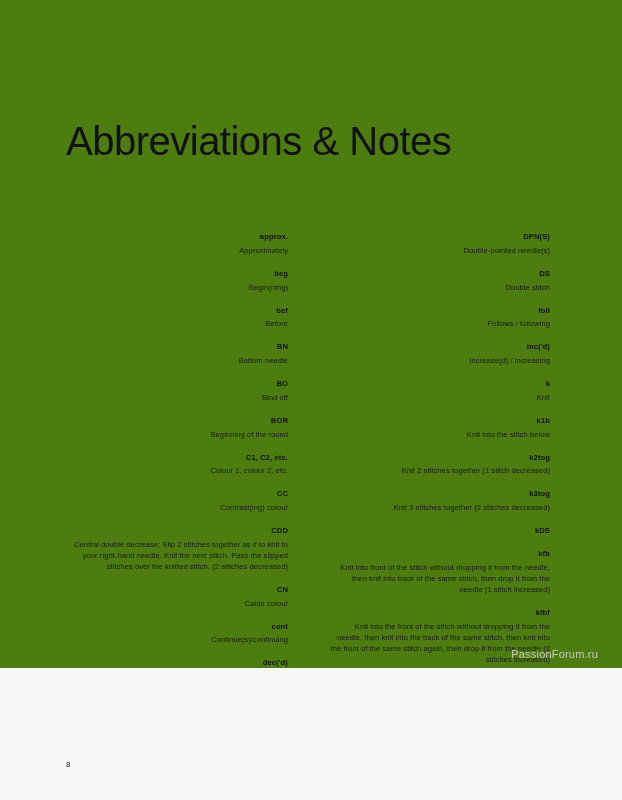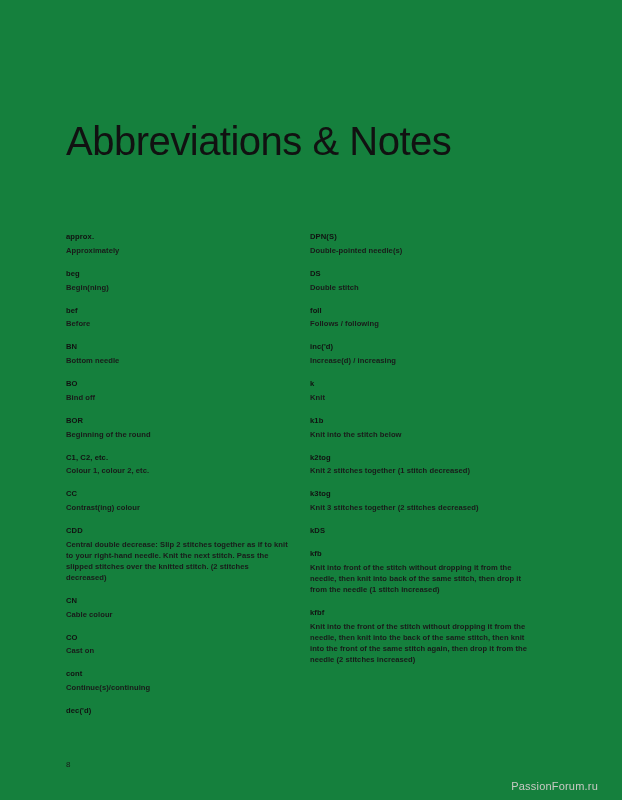--- a/index.html
+++ b/index.html
@@ -18,58 +18,59 @@
     position: relative;
     width: 622px;
     height: 800px;
     background: #f7f7f5;
   }
   .sheet {
     position: absolute;
     left: 0;
     top: 0;
     width: 622px;
-    height: 800px;
-    background: #15803d;
+    height: 668px;
+    background: #4d7c0f;
   }
   .title {
     position: absolute;
     left: 66px;
     top: 92px;
     font-size: 40px;
     font-weight: 400;
     letter-spacing: -0.5px;
     color: #111111;
     white-space: nowrap;
   }
   .columns {
     position: absolute;
     left: 66px;
     top: 232px;
     width: 492px;
     display: flex;
-    gap: 22px;
+    gap: 40px;
+    text-align: right;
   }
   .col {
     width: 222px;
   }
   .entry {
     margin-bottom: 13px;
   }
   .term {
     font-size: 7.6px;
     font-weight: bold;
     color: #111111;
     line-height: 1.35;
     margin-bottom: 2.5px;
     letter-spacing: 0.1px;
   }
   .def {
     font-size: 7.6px;
-    font-weight: bold;
+    font-weight: normal;
     color: #1a1a1a;
     line-height: 1.45;
     letter-spacing: 0.05px;
   }
   .page-number {
     position: absolute;
     left: 66px;
     top: 760px;
     font-size: 8px;
     color: #1a1a1a;
@@ -128,24 +129,20 @@
         </div>
         <div class="entry">
           <div class="term">CDD</div>
           <div class="def">Central double decrease: Slip 2 stitches together as if to knit to your right-hand needle. Knit the next stitch. Pass the slipped stitches over the knitted stitch. (2 stitches decreased)</div>
         </div>
         <div class="entry">
           <div class="term">CN</div>
           <div class="def">Cable colour</div>
         </div>
         <div class="entry">
-          <div class="term">CO</div>
-          <div class="def">Cast on</div>
-        </div>
-        <div class="entry">
           <div class="term">cont</div>
           <div class="def">Continue(s)/continuing</div>
         </div>
         <div class="entry">
           <div class="term">dec('d)</div>
         </div>
       </div>
 
       <div class="col">
         <div class="entry">

